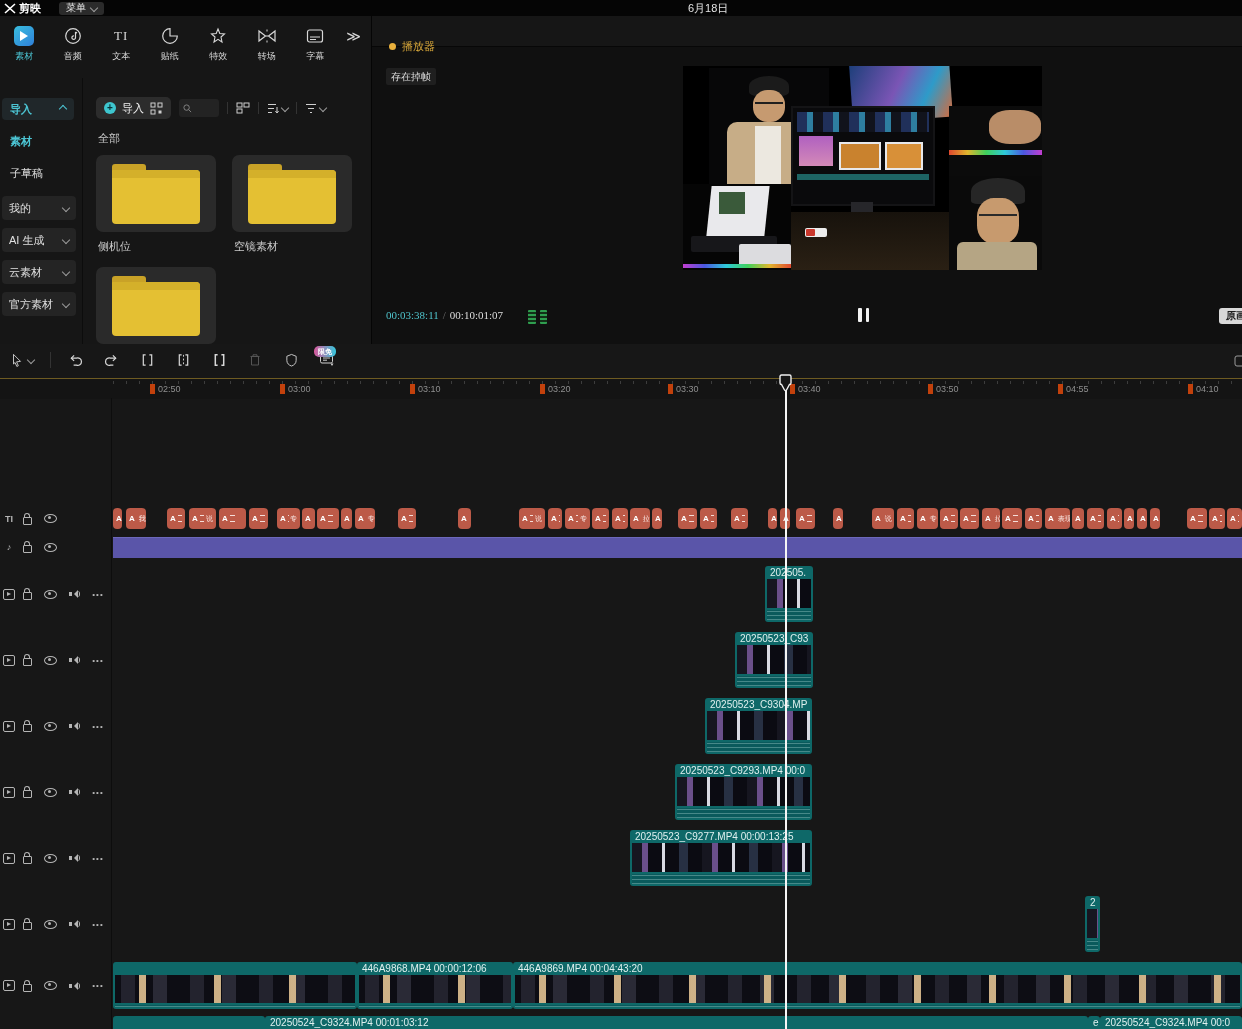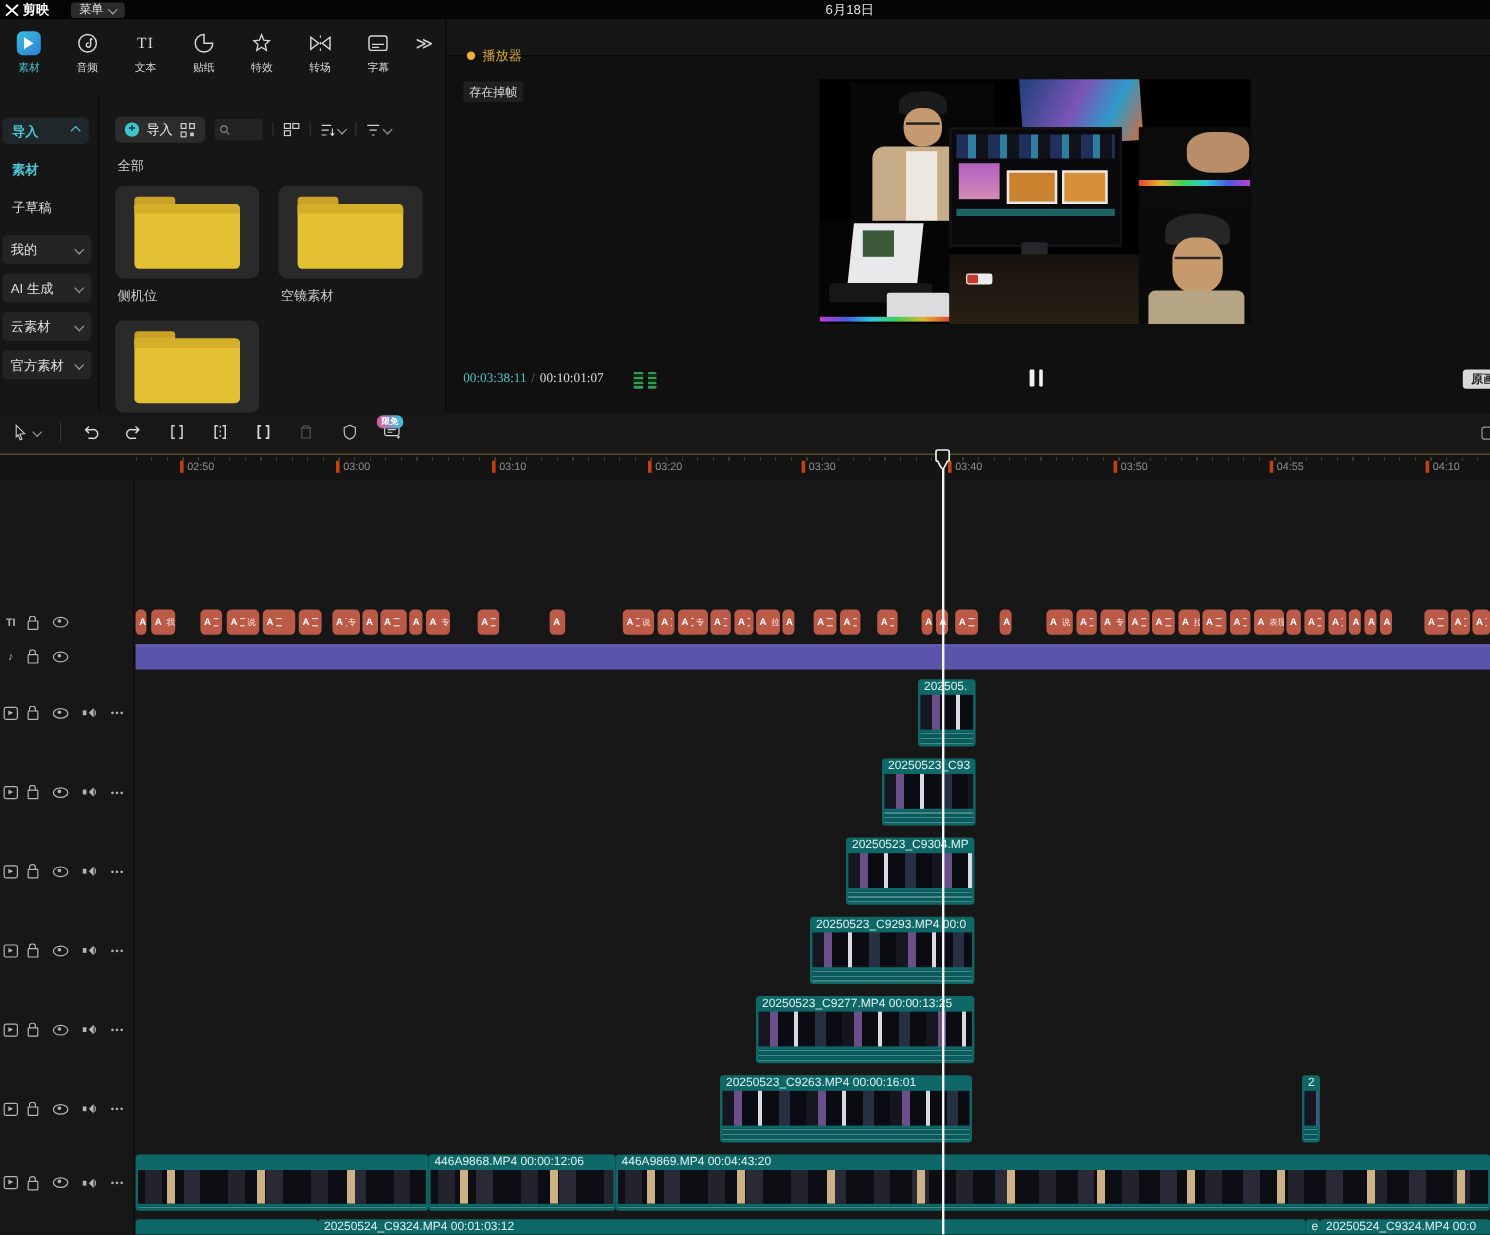--- a/index.html
+++ b/index.html
@@ -77,21 +77,21 @@
   
   .timeline{left:0;top:344px;width:1242px;height:685px;background:#171717;}
   .tl-toolbar{position:absolute;left:0;top:2px;width:100%;height:28px;display:flex;align-items:center;}
   .tbtn{width:22px;height:22px;display:flex;align-items:center;justify-content:center;margin:0 7px;}
   .tb-div{width:1px;height:16px;background:#333;margin:0 6px;}
   .badge{position:absolute;left:314px;top:0px;height:11px;padding:0 4px;border-radius:5px;
          background:linear-gradient(90deg,#d9579b,#35c8dd);color:#fff;font-size:7px;line-height:11px;font-weight:bold;}
   .ruler{position:absolute;left:0;top:34px;width:100%;height:20px;background:#141414;border-top:1px solid #6e5b22;}
   .ruler::before{content:"";position:absolute;left:113px;right:0;top:2px;height:3px;
     background:repeating-linear-gradient(90deg,#3d3d3d 0 1px,transparent 1px 13px);}
-  .rlabel{position:absolute;top:5px;height:10px;line-height:10px;border-left:3px solid #c2410c;
+  .rlabel{position:absolute;top:5px;height:10px;line-height:10px;border-left:5px solid #c2410c;
           padding-left:3px;font-size:9px;color:#8f8f8f;}
   .tracks{position:absolute;left:0;top:54px;width:100%;height:631px;}
   .hdrcol-line{position:absolute;left:111px;top:0;width:1px;height:100%;background:#0d0d0d;}
   .hrow{position:absolute;left:0;display:flex;align-items:center;}
   .hic{margin-left:0;display:flex;align-items:center;justify-content:center;width:14px;}
   
   .i-lock{width:7px;height:6px;border:1px solid #b5b5b5;border-radius:1px;position:relative;margin-top:4px;}
   .i-lock::before{content:"";position:absolute;width:4px;height:4px;border:1px solid #b5b5b5;border-bottom:none;
                   border-radius:3px 3px 0 0;top:-5px;left:0.5px;}
   .i-eye{width:11px;height:7px;border:1px solid #b5b5b5;border-radius:50%;position:relative;}
@@ -813,25 +813,20 @@
         <div class="vclip" style="left: 675px; top: 366px; width: 137px; height: 56px;">
           <div class="vname">20250523_C9293.MP4  00:0</div>
           <div class="vthumb th-tech" style="top: 13px; height: 29px;"></div>
           <div class="vwave" style="bottom: 2px; height: 10px;"></div>
         </div>
         <div class="vclip" style="left: 630px; top: 432px; width: 182px; height: 56px;">
           <div class="vname">20250523_C9277.MP4  00:00:13:25</div>
           <div class="vthumb th-tech" style="top: 13px; height: 29px;"></div>
           <div class="vwave" style="bottom: 2px; height: 10px;"></div>
         </div>
-        <div class="vclip" style="left: 600px; top: 498px; width: 210px; height: 56px;">
-          <div class="vname">20250523_C9263.MP4  00:00:16:01</div>
-          <div class="vthumb th-tech" style="top: 13px; height: 29px;"></div>
-          <div class="vwave" style="bottom: 2px; height: 10px;"></div>
-        </div>
         <div class="vclip" style="left: 1085px; top: 498px; width: 15px; height: 56px;">
           <div class="vname">2</div>
           <div class="vthumb th-tech" style="top: 13px; height: 29px;"></div>
           <div class="vwave" style="bottom: 2px; height: 10px;"></div>
         </div>
         <div class="vclip" style="left: 113px; top: 564px; width: 244px; height: 47px;">
           <div class="vname"></div>
           <div class="vthumb th-person" style="top: 13px; height: 28px;"></div>
           <div class="vwave" style="bottom: 2px; height: 2px;"></div>
         </div>

